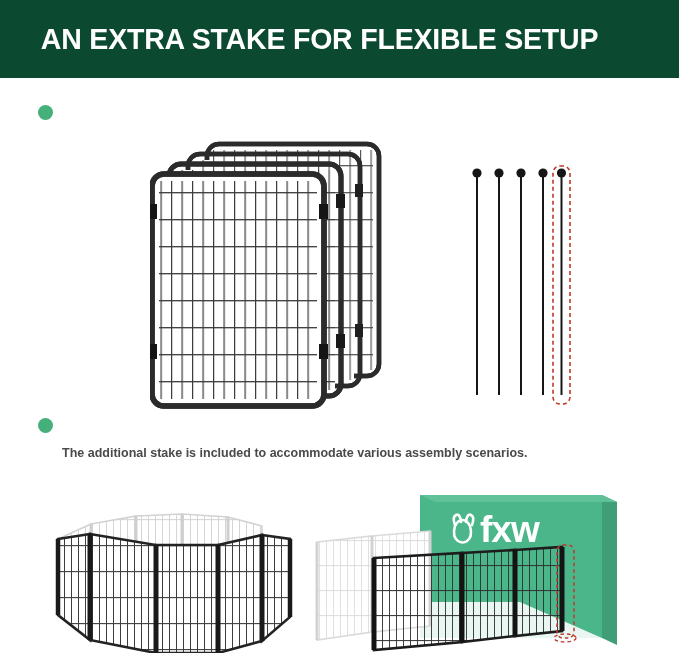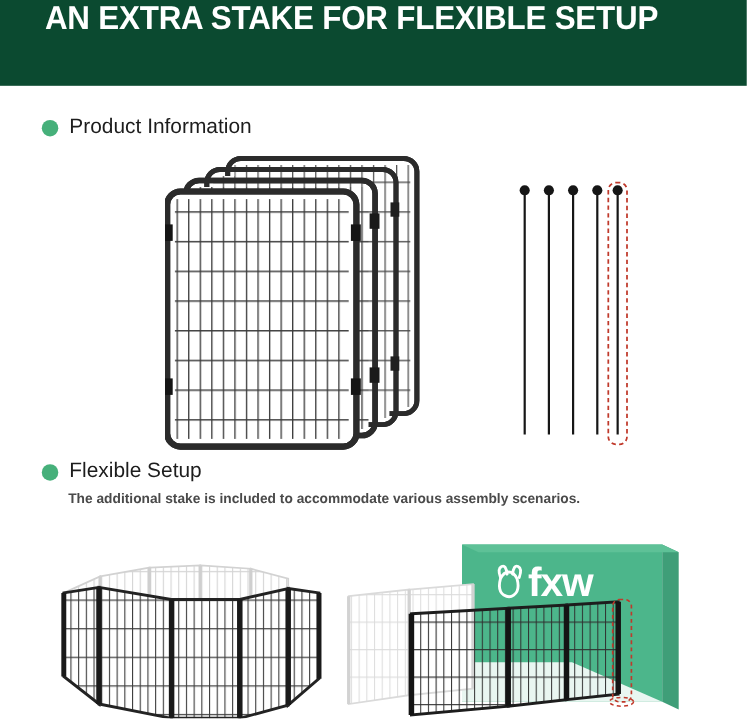--- a/index.html
+++ b/index.html
@@ -17,20 +17,21 @@
   }
 
   
   #header-bar {
     position: absolute;
     left: 0; top: 0;
     width: 679px;
     height: 78px;
     background: #0b4a30;
     display: flex;
+    align-items: center;
   }
   #header-title {
     color: #ffffff;
     font-size: 30px;
     font-weight: 700;
     letter-spacing: -0.2px;
     padding-left: 43px;
     transform: scaleX(0.95);
     transform-origin: left center;
     white-space: nowrap;
@@ -79,21 +80,20 @@
 <body>
 
 <div id="page">
 
   <div id="header-bar">
     <div id="header-title">AN EXTRA STAKE FOR FLEXIBLE SETUP</div>
   </div>
 
   <div class="section-heading" id="heading-product">
     <span class="bullet-dot"></span>
-    <span class="section-label">Product Information</span>
   </div>
 
   <svg class="art" style="left:150px; top:138px;" width="235" height="272" viewBox="0 0 235 272">
     <defs>
 
       <pattern id="meshFine" width="10.5" height="27" patternUnits="userSpaceOnUse">
         <rect width="10.5" height="27" fill="#ffffff"></rect>
         <line x1="0.6" y1="0" x2="0.6" y2="27" stroke="#3a3a3a" stroke-width="1.2"></line>
         <line x1="0" y1="0.7" x2="10.5" y2="0.7" stroke="#3a3a3a" stroke-width="1.3"></line>
       </pattern>
@@ -167,21 +167,20 @@
 
     <g>
       <rect x="88" y="3" width="17" height="238" rx="7" ry="7" fill="none" stroke="#c0392b" stroke-width="1.6" stroke-dasharray="4 3"></rect>
       <circle cx="96.5" cy="10" r="4.6" fill="#161616"></circle>
       <line x1="96.5" y1="11" x2="96.5" y2="232" stroke="#161616" stroke-width="2"></line>
     </g>
   </svg>
 
   <div class="section-heading" id="heading-flexible">
     <span class="bullet-dot"></span>
-    <span class="section-label">Flexible Setup</span>
   </div>
   <div id="flexible-subtitle">The additional stake is included to accommodate various assembly scenarios.</div>
 
   <svg class="art" style="left:22px; top:493px;" width="300" height="160" viewBox="0 0 300 160">
     <defs>
       <pattern id="meshPenDark" width="7" height="26" patternUnits="userSpaceOnUse">
         <rect width="7" height="26" fill="#ffffff"></rect>
         <line x1="0.5" y1="0" x2="0.5" y2="26" stroke="#3d3d3d" stroke-width="1"></line>
         <line x1="0" y1="0.6" x2="7" y2="0.6" stroke="#3d3d3d" stroke-width="1.1"></line>
       </pattern>

